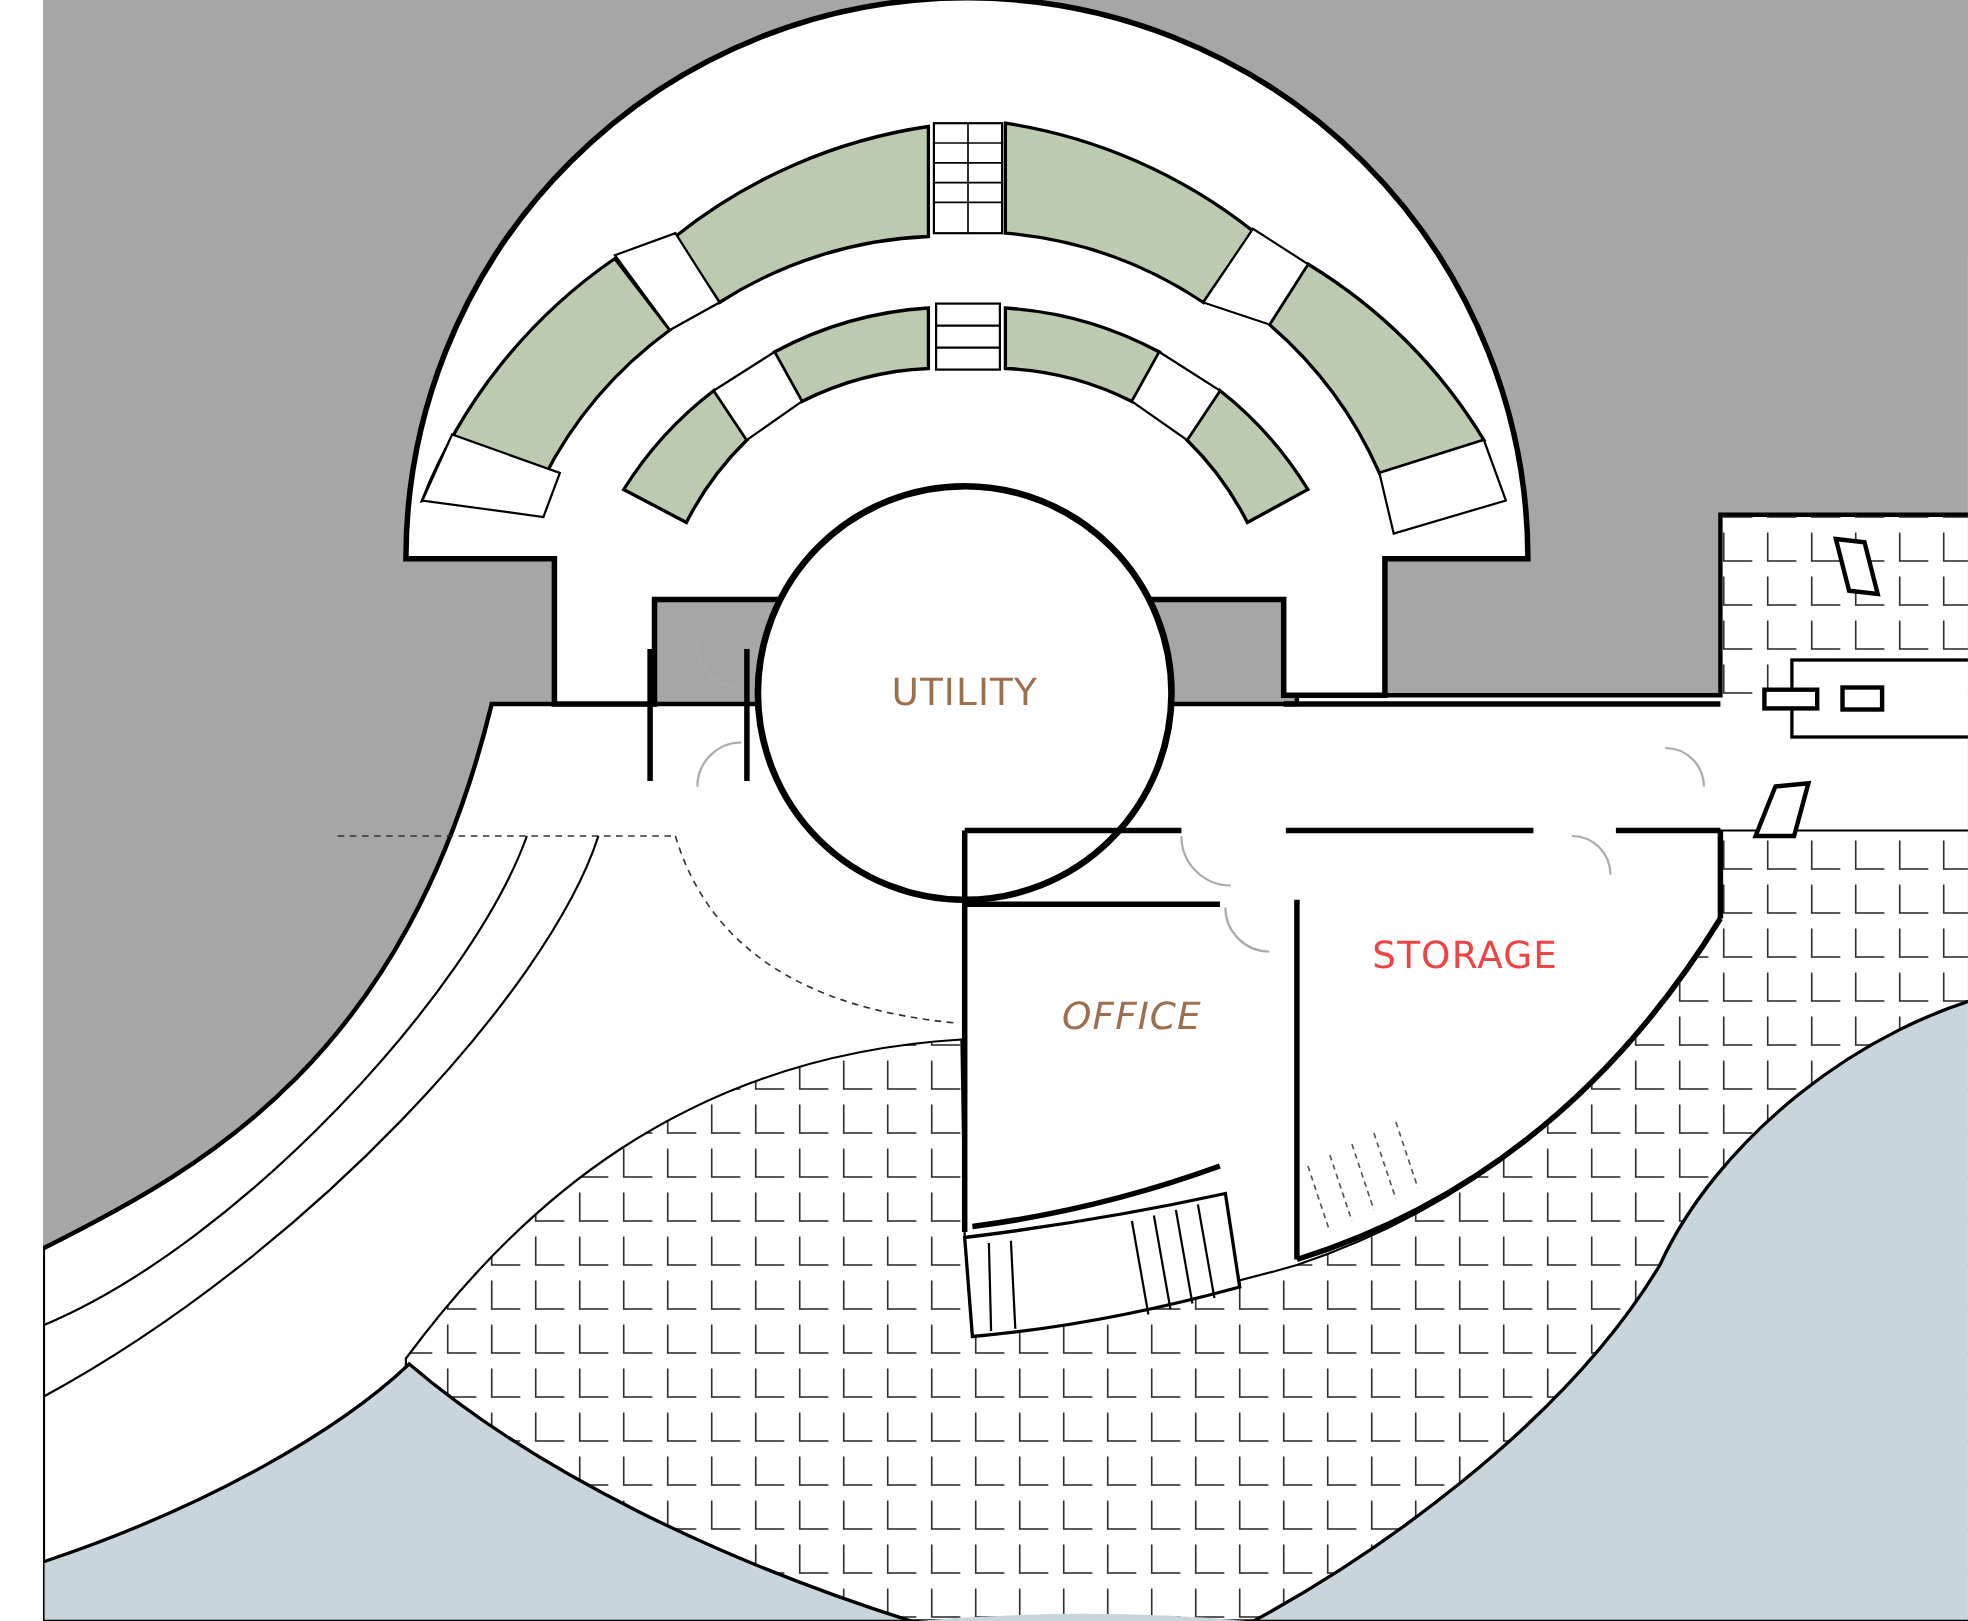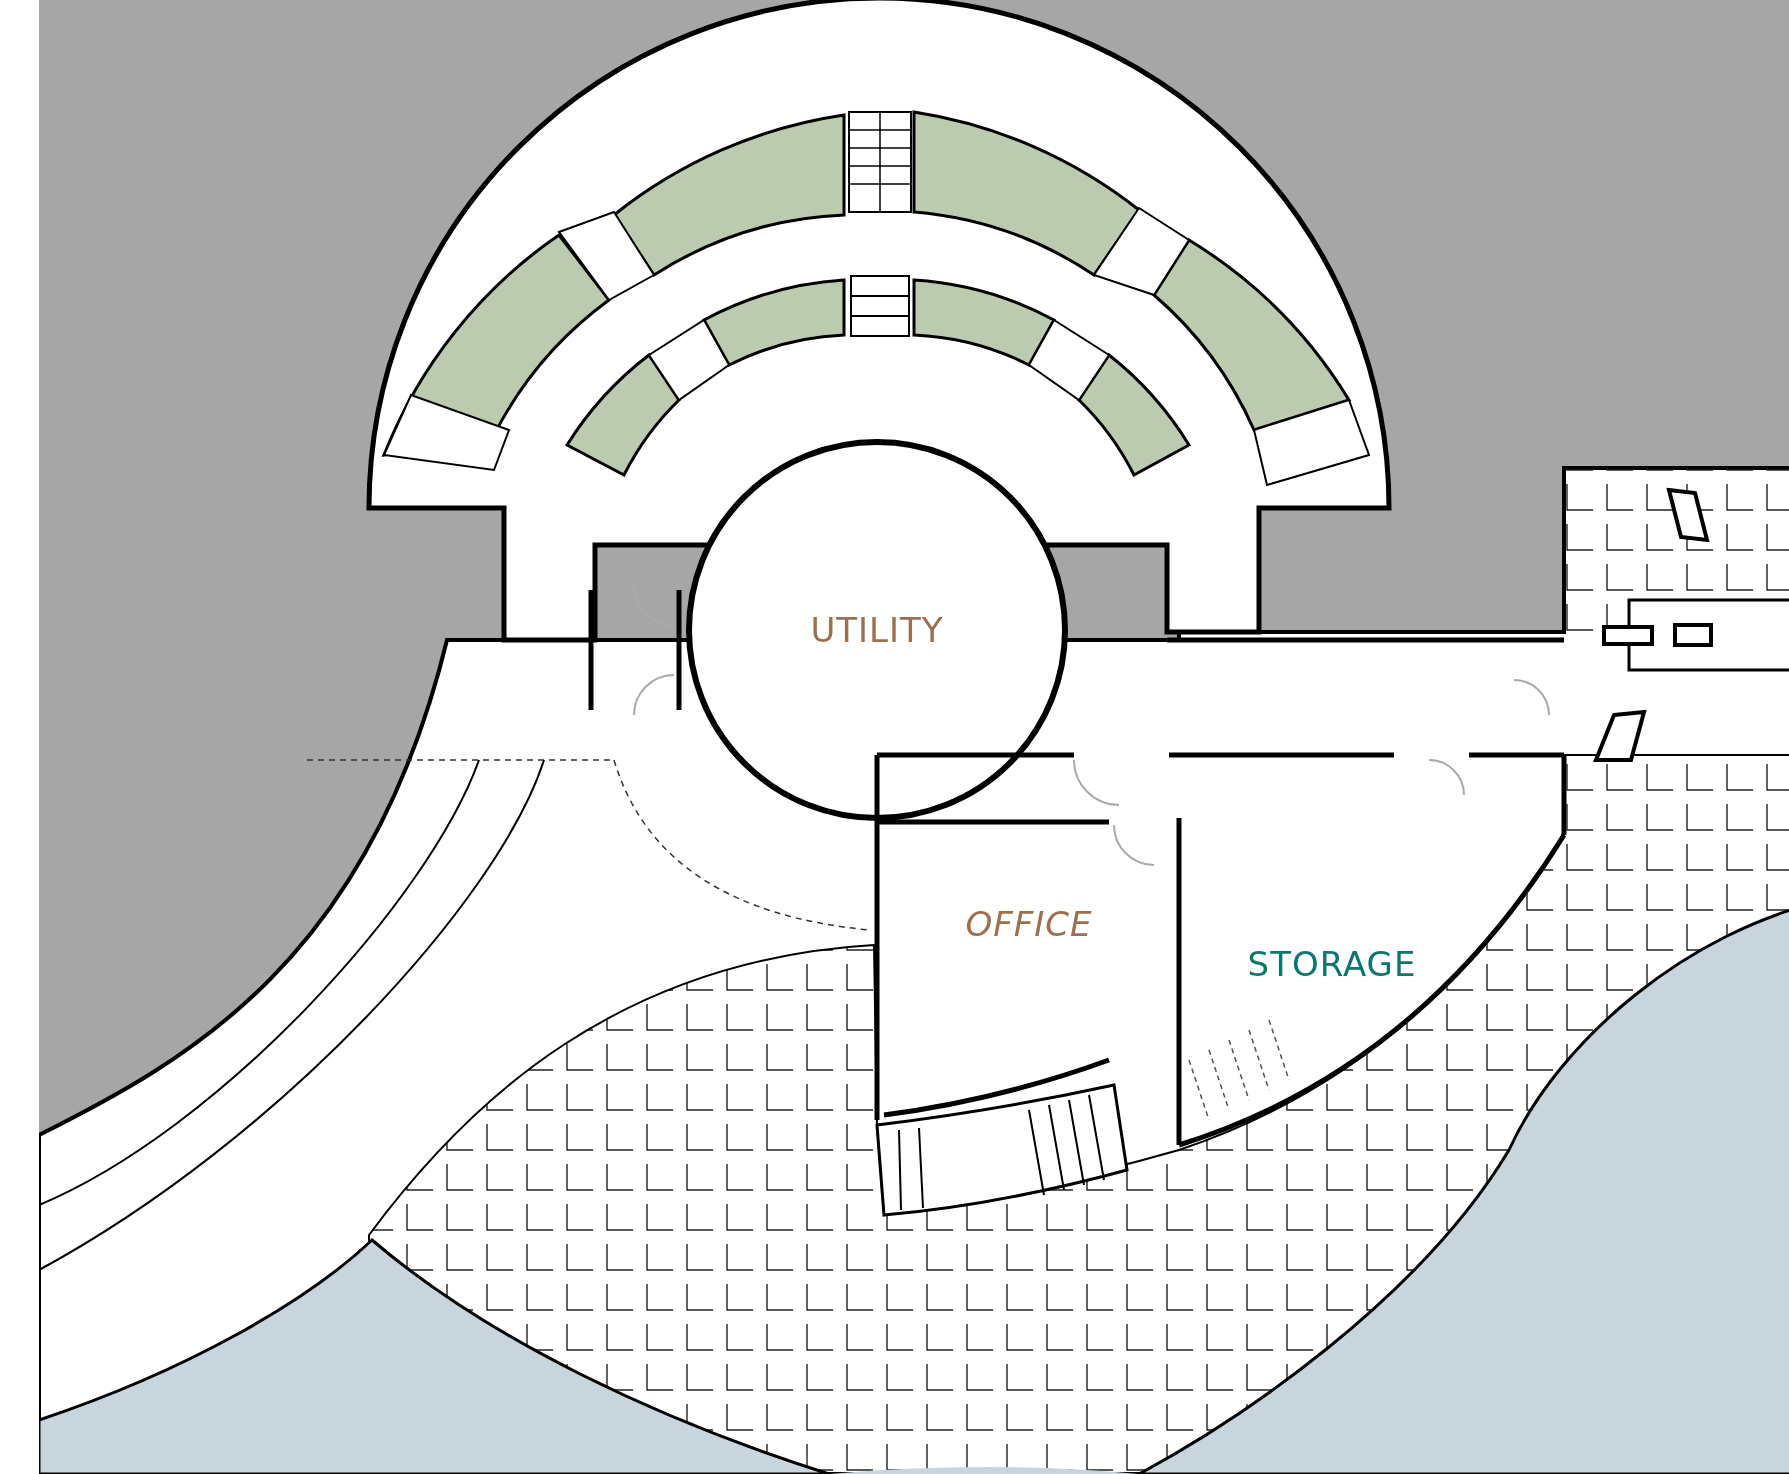--- a/index.html
+++ b/index.html
@@ -126,14 +126,14 @@
     <path d="M1575 715 L1605 712 L1592 760 L1557 760 Z" stroke-width="4"></path>
   </g>
 
   <path fill="#c8d5dc" stroke="#000" stroke-width="3" d="M0 1420 C 150 1370, 270 1300, 333 1240 C 450 1340, 620 1420, 790 1474 L0 1474 Z"></path>
   <path fill="#c8d5dc" stroke="#000" stroke-width="3" d="M1789 900 C 1650 930, 1520 1040, 1470 1150 C 1380 1300, 1200 1420, 1100 1474 L1789 1474 Z"></path>
   <path d="M790 1474 Q 950 1460 1100 1474" fill="#c8d5dc" stroke="none"></path>
 </svg>
 
   <div class="room-label" style="left:838px;top:630px;color:#9c6f4e;">UTILITY</div>
   <div class="room-label" style="left:990px;top:924px;color:#9c6f4e;font-style:italic;">OFFICE</div>
-  <div class="room-label" style="left:1293px;top:964px;color:#0f766e;text-align:center;">STORAGE</div>
+  <div class="room-label" style="left:1293px;top:869px;color:#ef4444;text-align:center;">STORAGE</div>
 </div>
 
 </body></html>

